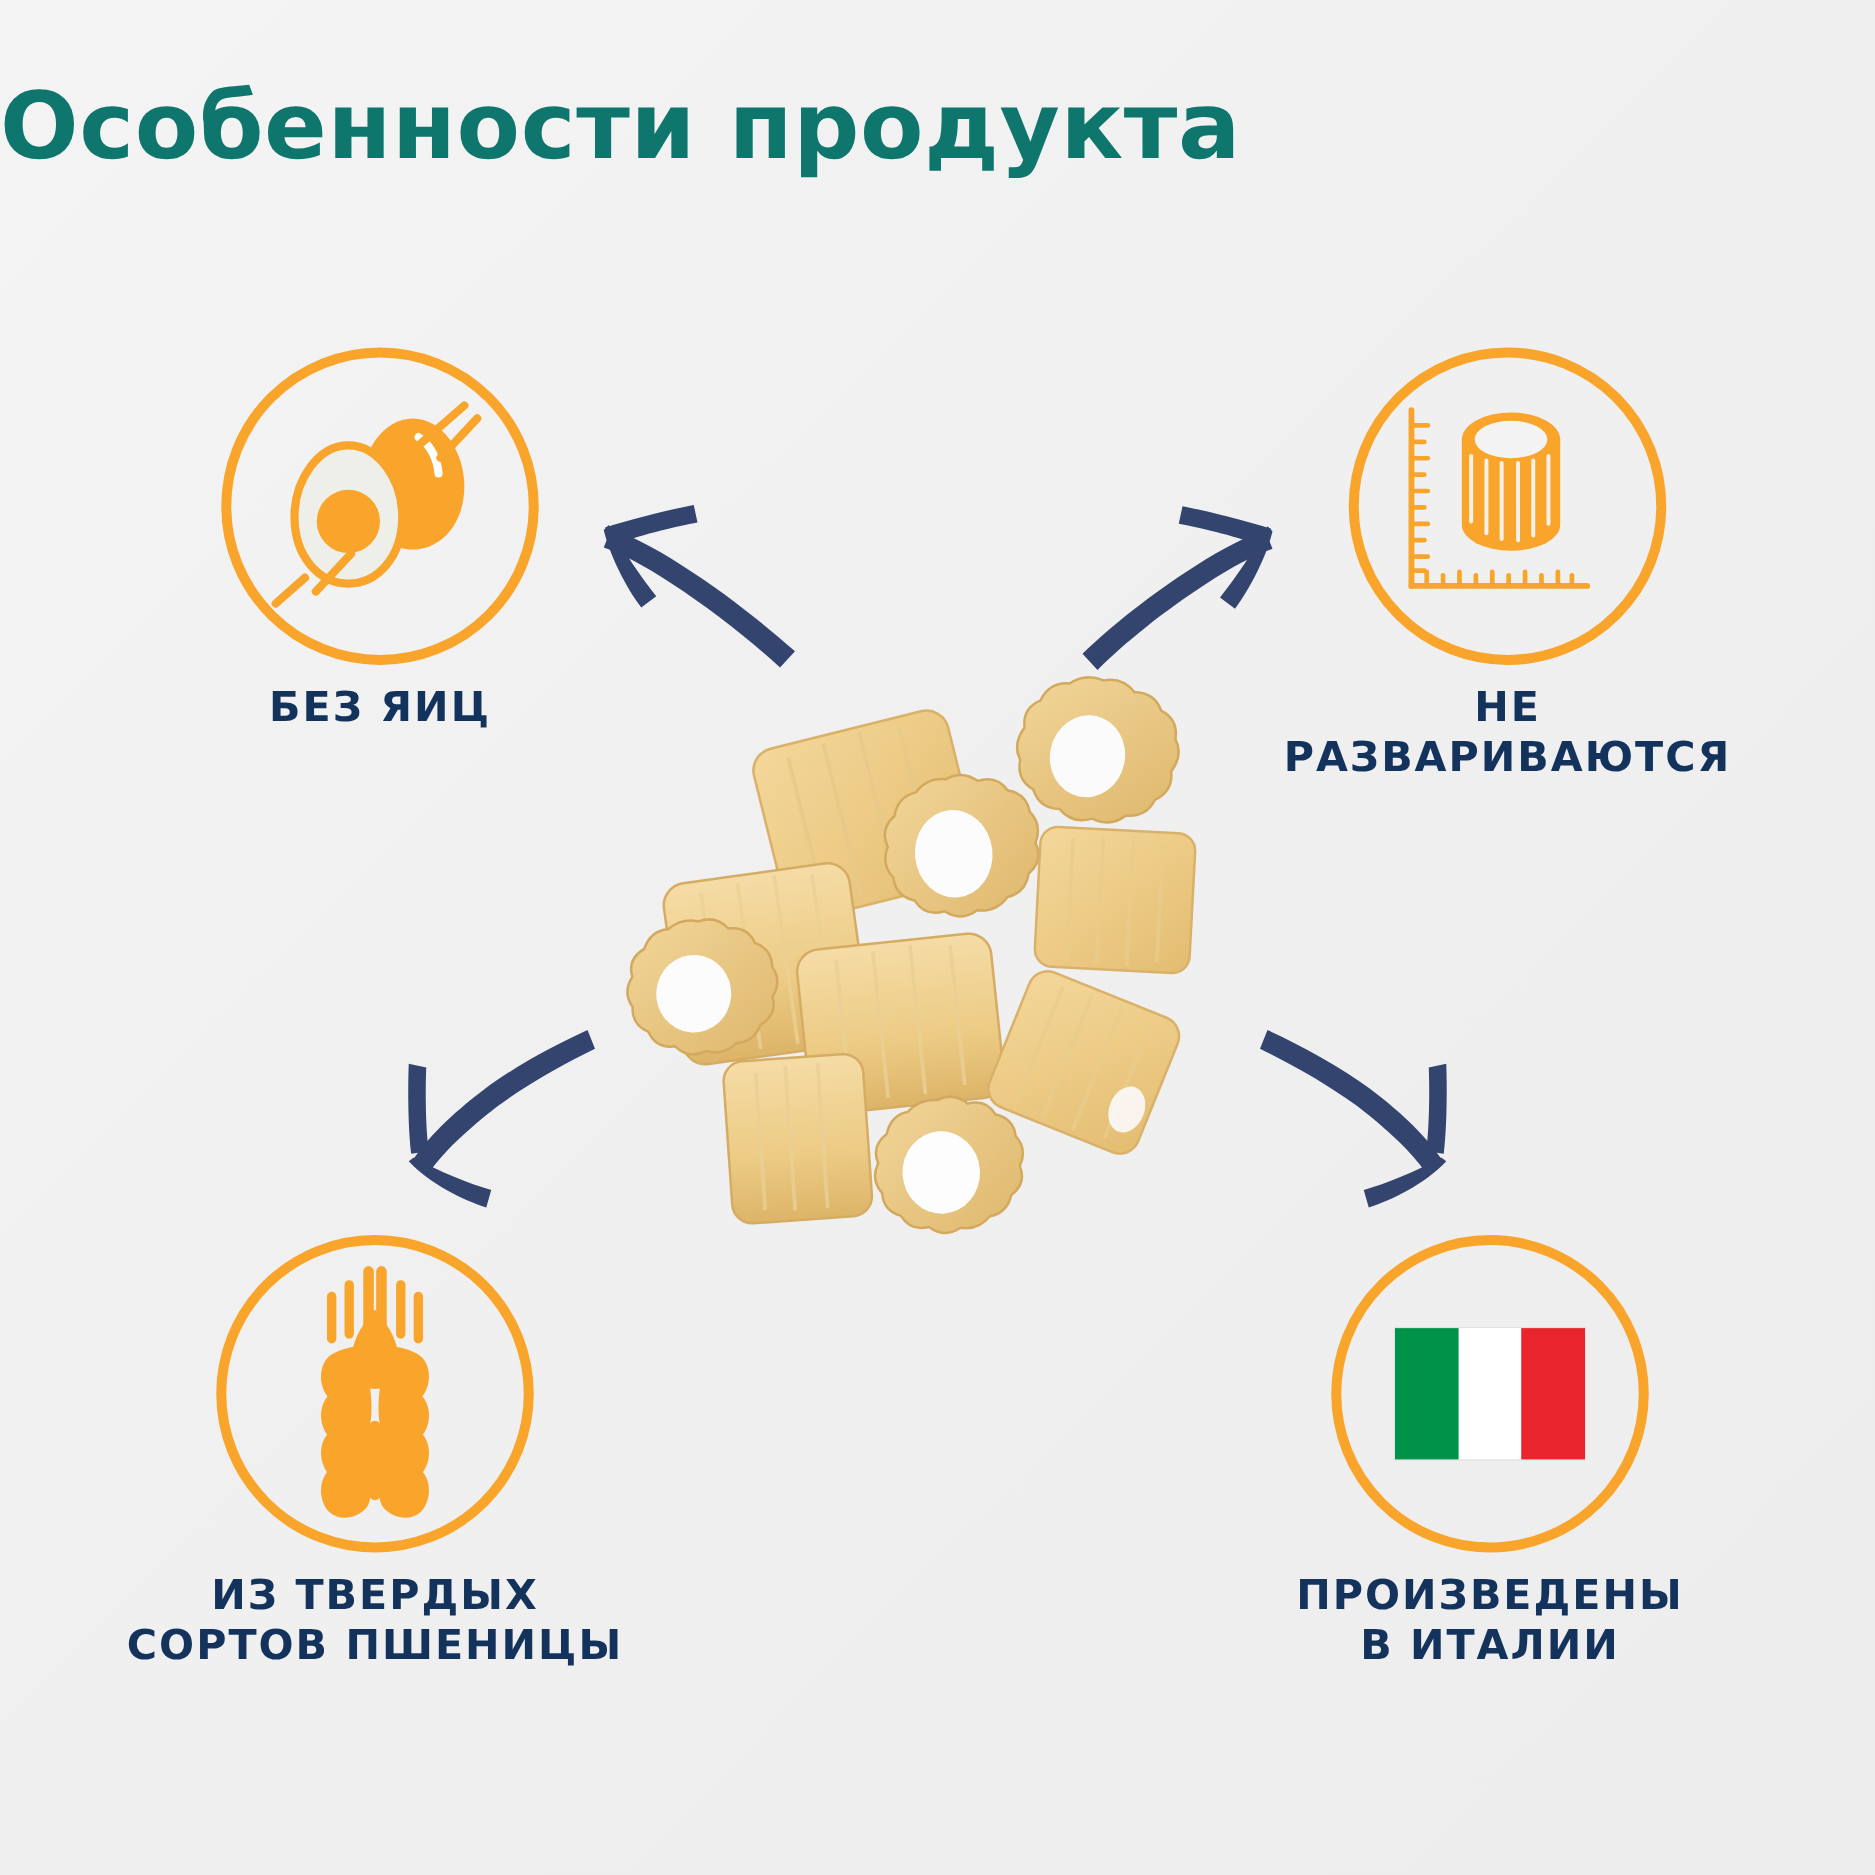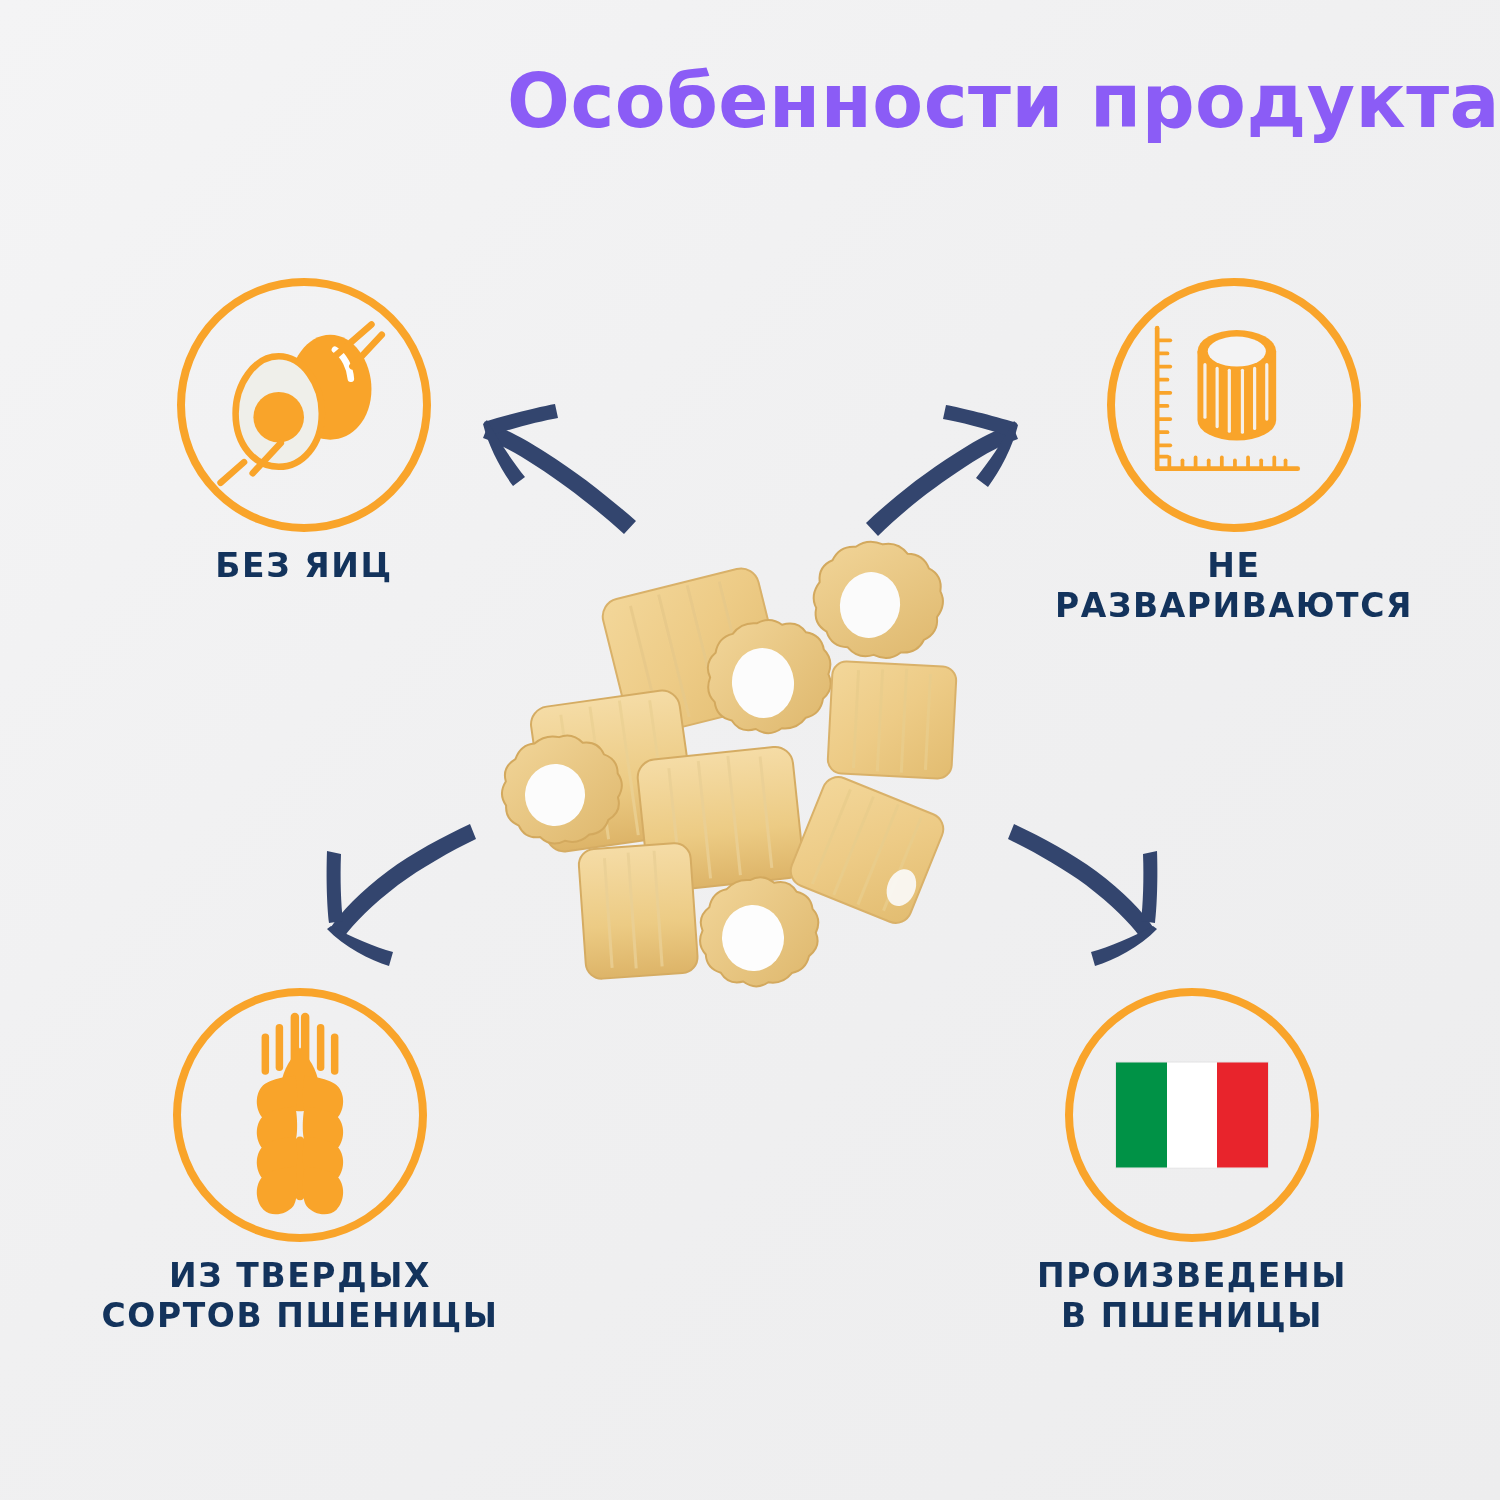--- a/index.html
+++ b/index.html
@@ -14,25 +14,25 @@
     background: linear-gradient(135deg, #f4f4f5 0%, #f0f0f1 45%, #ededee 100%);
     position: relative;
   }
 
   
   #page-title {
     position: absolute;
     top: 58px;
     left: 0;
     width: 1500px;
-    text-align: right;
+    text-align: left;
     font-size: 74px;
     font-weight: 700;
     letter-spacing: 0.5px;
-    color: #8b5cf6;
+    color: #0f766e;
     font-family: "DejaVu Sans", sans-serif;
     white-space: nowrap;
   }
 
   
   .feature {
     position: absolute;
     width: 420px;
   }
   .feature-circle {
@@ -50,21 +50,21 @@
     color: #13335C;
     font-size: 33px;
     font-weight: 700;
     letter-spacing: 1.6px;
     line-height: 1.22;
     font-family: "DejaVu Sans", sans-serif;
     white-space: pre-line;
   }
 
   #feature-no-eggs      { left: 94px;  top: 278px; }
-  #feature-no-overcook  { left: 1024px; top: 278px; }
+  #feature-no-overcook  { left: 996px; top: 278px; }
   #feature-durum        { left: 90px;  top: 988px; }
   #feature-italy        { left: 982px; top: 988px; }
 
   .icon-svg { position: absolute; left: 0; top: 0; width: 100%; height: 100%; }
 
   
   .flag {
     position: absolute;
     left: 50%;
     top: 50%;
@@ -335,14 +335,14 @@
 
 <div class="feature" id="feature-italy">
   <div class="feature-circle">
     <div class="flag">
       <span class="flag-green"></span>
       <span class="flag-white"></span>
       <span class="flag-red"></span>
     </div>
   </div>
   <div class="feature-label">ПРОИЗВЕДЕНЫ
-В ПШЕНИЦЫ</div>
+В ИТАЛИИ</div>
 </div>
 
 </body></html>

